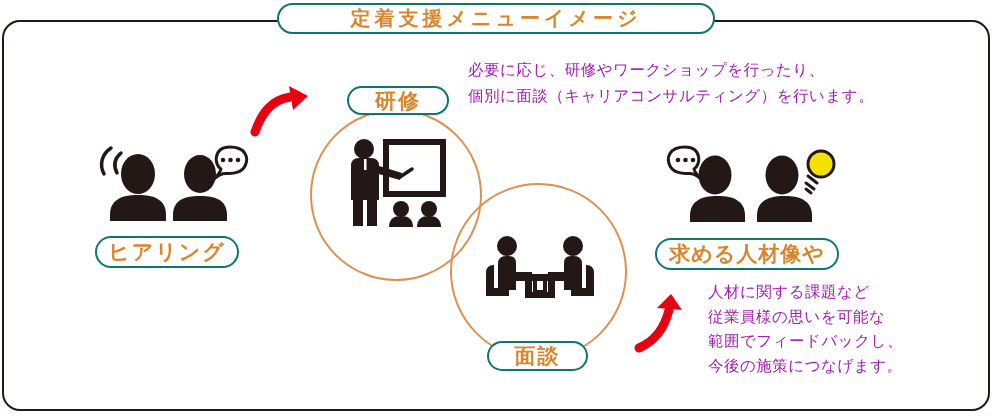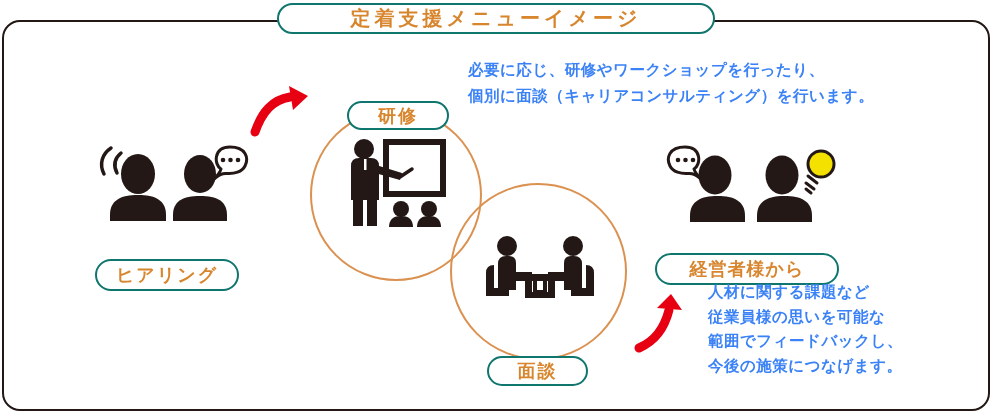--- a/index.html
+++ b/index.html
@@ -15,33 +15,33 @@
   }
   .pill{
     position:absolute;background:#fff;border:2px solid #0f766e;
     display:flex;align-items:center;justify-content:center;
     color:#D8862E;font-weight:bold;box-sizing:border-box;
   }
   .title-pill{
     left:277px;top:3px;width:438px;height:31px;border-radius:17px;
     font-size:20px;letter-spacing:4px;z-index:6;
   }
-  .step-pill{font-size:18px;letter-spacing:2px;margin-top:15px;}
-  .pill-hearing{left:95px;top:244px;width:144px;height:32px;border-radius:16px;z-index:2;}
+  .step-pill{font-size:21px;letter-spacing:2px;}
+  .pill-hearing{left:95px;top:236px;width:144px;height:32px;border-radius:16px;z-index:2;}
   .pill-training{left:347px;top:86px;width:102px;height:29px;border-radius:15px;z-index:4;}
   .pill-interview{left:487px;top:341px;width:101px;height:30px;border-radius:15px;z-index:4;font-family:Liberation Mono, monospace;}
   .pill-feedback{left:655px;top:238px;width:184px;height:32px;border-radius:16px;z-index:2;letter-spacing:1px;}
   .circle{
     position:absolute;border:2px solid #DB9150;border-radius:50%;
     box-sizing:border-box;z-index:1;background:transparent;
   }
   .circle-training{left:310px;top:109px;width:172px;height:172px;}
   .circle-interview{left:450px;top:183px;width:177px;height:177px;}
   .para{
-    position:absolute;color:#3b82f6;font-weight:bold;white-space:pre-line;
+    position:absolute;color:#a21caf;font-weight:normal;white-space:pre-line;
     letter-spacing:0.5px;z-index:2;
   }
   .para-hearing{left:42px;top:284px;width:280px;font-size:15.5px;line-height:25px;}
   .para-training{left:468px;top:57px;width:430px;font-size:15.5px;line-height:26px;}
   .para-feedback{left:708px;top:280px;width:260px;font-size:15.5px;line-height:24.5px;}
   .iconbox{position:absolute;z-index:3;}
   .ic-hearing{left:93px;top:144px;}
   .ic-feedback{left:666px;top:144px;}
   .ic-training{left:338px;top:136px;}
   .ic-interview{left:481px;top:234px;}
@@ -170,21 +170,21 @@
   <div class="pill step-pill pill-hearing">
     <span>ヒアリング</span>
   </div>
   <div class="pill step-pill pill-training">
     <span>研修</span>
   </div>
   <div class="pill step-pill pill-interview">
     <span>面談</span>
   </div>
   <div class="pill step-pill pill-feedback">
-    <span>経営者様から</span>
+    <span>求める人材像や</span>
   </div>
 
   <div class="para para-training">必要に応じ、研修やワークショップを行ったり、
 個別に面談（キャリアコンサルティング）を行います。</div>
   <div class="para para-feedback">人材に関する課題など
 従業員様の思いを可能な
 範囲でフィードバックし、
 今後の施策につなげます。</div>
 
 </div>

